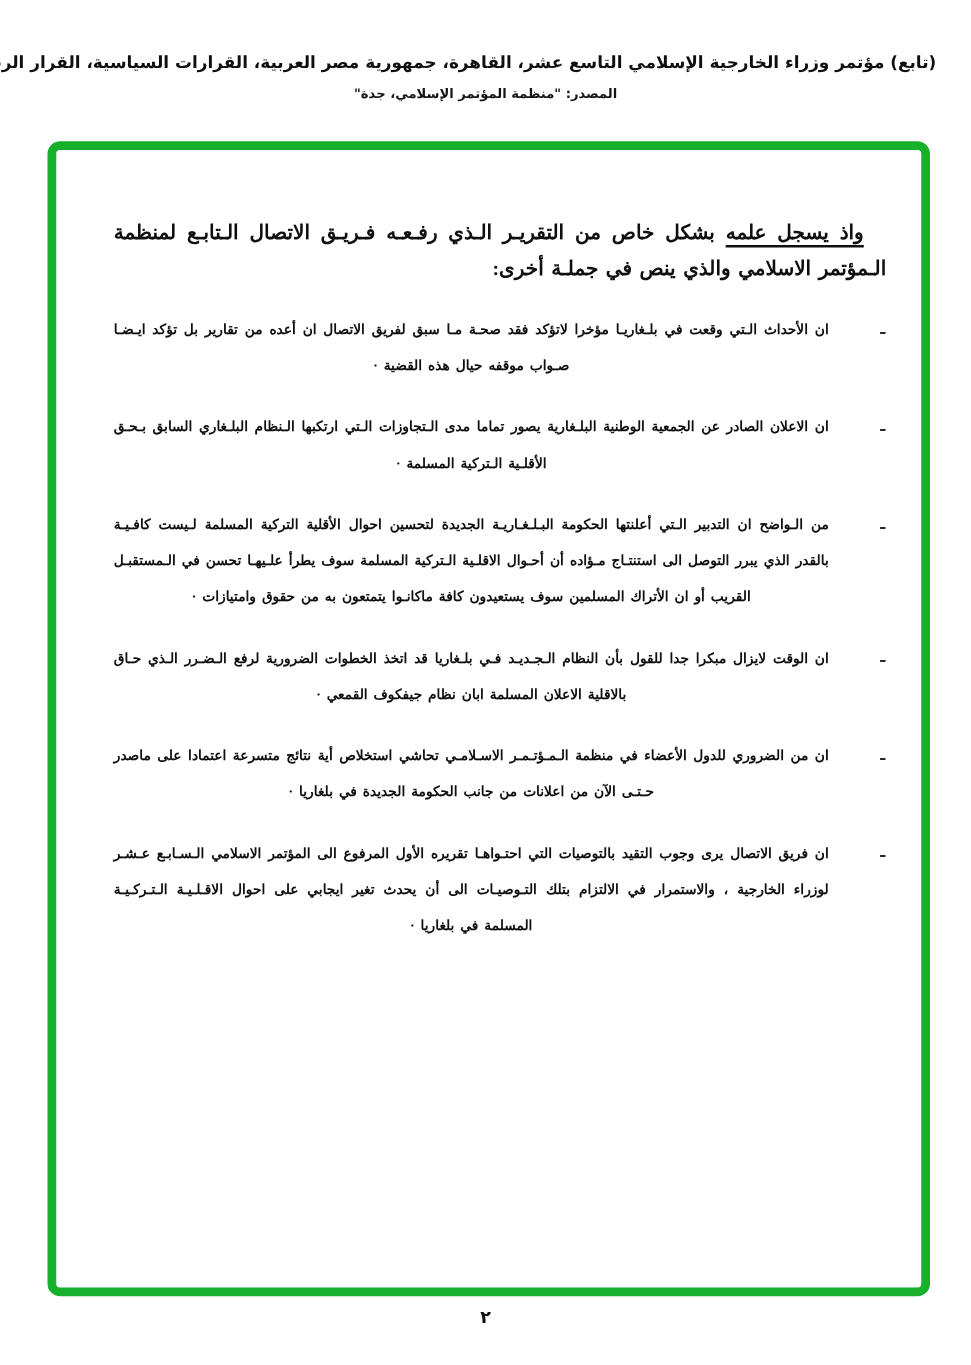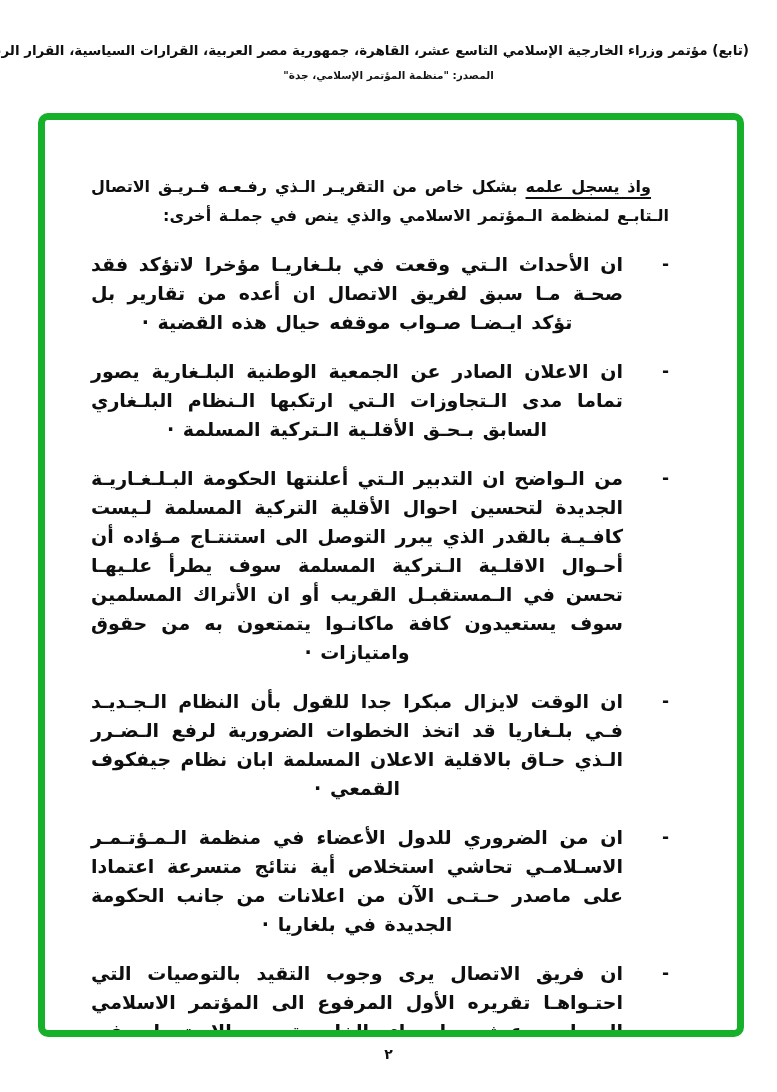--- a/index.html
+++ b/index.html
@@ -18,38 +18,38 @@
   }
   .doc-header .source-line{
     font-size:10.5px;margin-top:9px;color:#151515;
   }
   .green-frame{
     position:absolute;left:38px;top:113px;width:692px;height:910px;
     border:7px solid #17b02a;border-radius:10px;background:#ffffff;
   }
   .frame-content{
     position:absolute;top:0;right:0;bottom:0;left:0;
-    padding:52px 68px 10px 46px;direction:rtl;overflow:hidden;
+    padding:52px 28px 10px 46px;direction:rtl;overflow:hidden;font-family:Liberation Serif, serif;
   }
   .intro-para{
     margin:0 0 20px 0;font-size:16px;line-height:29px;
     text-align:justify;text-indent:18px;word-spacing:2px;
   }
   .intro-underline{
     text-decoration:underline;text-decoration-thickness:2px;text-underline-offset:5px;
   }
   .bullet-row{
     display:flex;flex-direction:row;margin:0 0 20px 0;
   }
   .bullet-row:last-child{margin-bottom:0;}
   .bullet-dash{
     flex:0 0 46px;width:46px;font-size:17px;line-height:29px;text-align:right;
   }
   .bullet-text{
-    flex:1;margin:0;font-size:19px;line-height:29px;
+    flex:1;margin:0;font-size:11px;line-height:29px;
     text-align:justify;text-align-last:center;word-spacing:2px;
   }
   .page-number{
     position:absolute;left:0;top:1046px;width:777px;text-align:center;
     font-size:14px;
   }
 </style>
 </head>
 <body>
 

